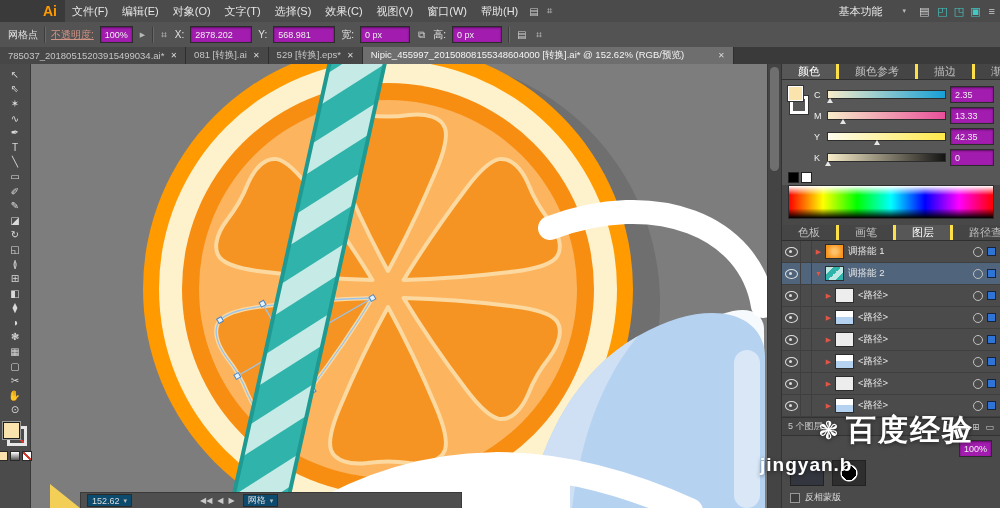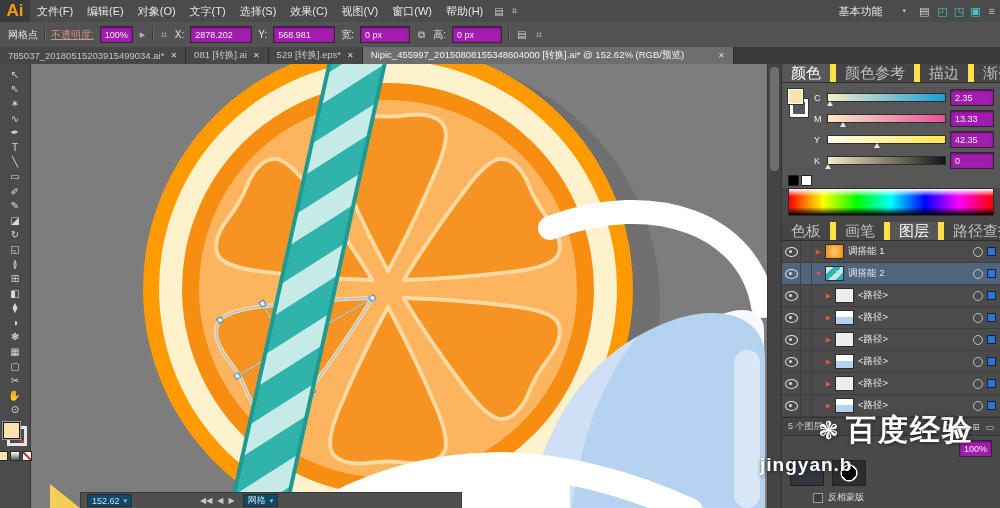--- a/index.html
+++ b/index.html
@@ -2,22 +2,22 @@
 <html><head>
 <meta charset="utf-8">
 <style>
   html,body{margin:0;padding:0;}
   body{width:1000px;height:508px;overflow:hidden;font-family:"Liberation Sans","DejaVu Sans",sans-serif;background:#4c4c4c;}
   .app{position:relative;width:1000px;height:508px;background:#4c4c4c;}
 
   
   .menubar{position:absolute;top:0;left:0;right:0;height:22px;background:#4b4b4b;border-bottom:1px solid #333;
            display:flex;align-items:center;z-index:30;}
-  .ai-logo{width:30px;height:22px;background:#3a3a3a;color:#ff9a00;font-weight:bold;font-size:17px;
-           display:flex;align-items:center;justify-content:center;}
+  .ai-logo{width:30px;height:22px;background:#3a3a3a;color:#ff9a00;font-weight:bold;font-size:14px;
+           display:flex;align-items:center;justify-content:center;padding-left:35px;}
   .menu-item{padding:0 7px;font-size:11px;color:#e6e6e6;white-space:nowrap;cursor:default;}
   .mb-ico{color:#cfcfcf;font-size:10px;padding:0 4px;}
   .mb-spacer{flex:1;}
   .workspace{display:flex;align-items:center;gap:20px;font-size:11px;color:#e6e6e6;padding:0 8px;}
   .caret{font-size:7px;color:#bbb;}
   .teal-ico{color:#45c8c4;font-size:11px;padding:0 3px;}
   .menu-ico-dark{color:#cfcfcf;font-size:11px;padding:0 5px;}
 
   
   .controlbar{position:absolute;top:22px;left:0;right:0;height:25px;background:#535353;border-bottom:1px solid #383838;
@@ -61,21 +61,21 @@
   .sb-nav{display:flex;gap:5px;color:#c9c9c9;font-size:8px;margin-left:60px;}
 
   
   .vscroll{position:absolute;top:64px;right:218px;width:14px;bottom:0;background:#444;border-left:1px solid #383838;z-index:20;}
   .vthumb{position:absolute;top:3px;left:2px;width:9px;height:104px;background:#6f6f6f;border-radius:5px;}
 
   
   .dock{position:absolute;top:64px;right:0;width:218px;bottom:0;background:#484848;border-left:1px solid #333;z-index:20;
         display:flex;flex-direction:column;}
   .ptabs{height:18px;display:flex;align-items:stretch;background:#3d3d3d;border-bottom:1px solid #2f2f2f;}
-  .ptab{display:flex;align-items:center;padding:0 9px;font-size:15px;color:#bfbfbf;background:#454545;border-right:6px solid #fde047;white-space:nowrap;}
+  .ptab{display:flex;align-items:center;padding:0 16px;font-size:11px;color:#bfbfbf;background:#454545;border-right:3px solid #fde047;white-space:nowrap;}
   .ptab.active{background:#575757;color:#fff;}
   .ptab-fill{flex:1;display:flex;align-items:center;justify-content:flex-end;padding-right:4px;color:#bbb;font-size:9px;}
 
   .color-body{background:#575757;padding:6px 6px 3px;display:flex;gap:6px;}
   .cp-swatches{width:20px;height:30px;position:relative;}
   .cp-fill{position:absolute;top:0;left:0;width:13px;height:13px;background:#fbe3ae;border:1px solid #fff;box-shadow:0 0 0 1px #333;}
   .cp-stroke{position:absolute;bottom:2px;right:0;width:12px;height:12px;border:3px solid #fff;box-shadow:0 0 0 1px #333;}
   .cp-sliders{flex:1;display:flex;flex-direction:column;gap:4px;}
   .slider-row{display:flex;align-items:center;gap:4px;}
   .slider-label{width:9px;font-size:9px;color:#f0f0f0;}
@@ -113,21 +113,21 @@
   .lfooter{height:18px;background:#454545;border-top:1px solid #333;display:flex;align-items:center;padding:2px 6px;
            font-size:9px;color:#cccccc;}
   .lf-icons{margin-left:auto;display:flex;gap:6px;color:#c9c9c9;font-size:9px;}
 
   .bottom-panel{flex:1;background:#4a4a4a;border-top:1px solid #333;position:relative;padding:4px 8px;}
   .bp-opacity-row{display:flex;justify-content:flex-end;}
   .bp-thumbs{display:flex;gap:8px;align-items:center;margin-top:3px;}
   .bp-thumb1{width:32px;height:24px;background:#33363e;border:1px solid #222;}
   .bp-thumb2{width:32px;height:24px;background:#2a2a2a;border:1px solid #222;
              background:radial-gradient(circle at 50% 50%,#000 0 7px,#fff 7px 8px,#2e2e2e 9px);}
-  .bp-invert{display:flex;align-items:center;gap:5px;margin-top:5px;font-size:9px;color:#ddd;margin-left:23px;}
+  .bp-invert{display:flex;align-items:center;gap:5px;margin-top:5px;font-size:9px;color:#ddd;}
   .chk{width:8px;height:8px;border:1px solid #999;background:#3d3d3d;display:inline-block;}
 
   
   .watermark{position:absolute;top:410px;right:26px;z-index:40;color:#fff;font-weight:bold;
              text-shadow:0 1px 4px rgba(0,0,0,.55);pointer-events:none;}
   .wm-main{font-size:30px;letter-spacing:2px;display:flex;align-items:center;gap:5px;}
   .wm-flower{font-size:25px;}
   .wm-sub{font-size:19px;margin-top:3px;margin-left:-58px;letter-spacing:1px;}
 </style>
 </head>

